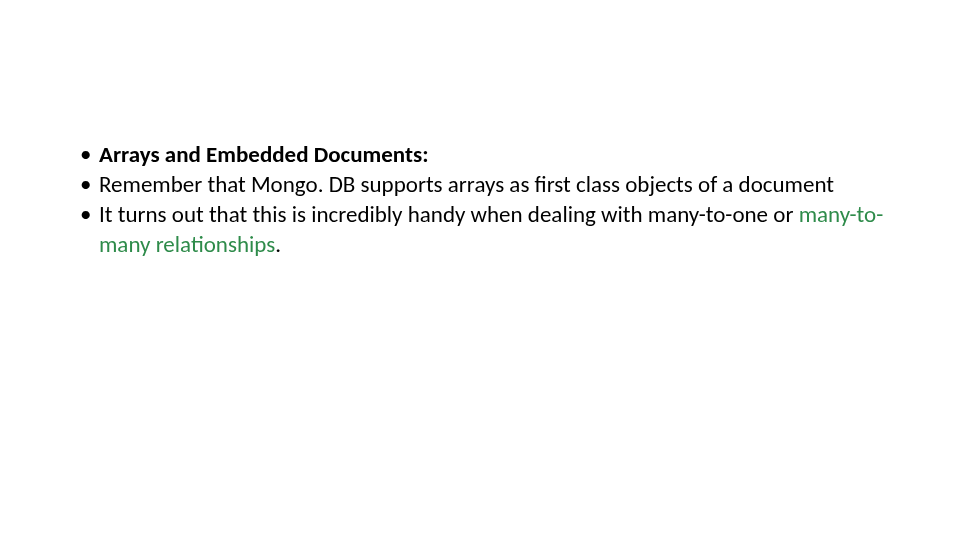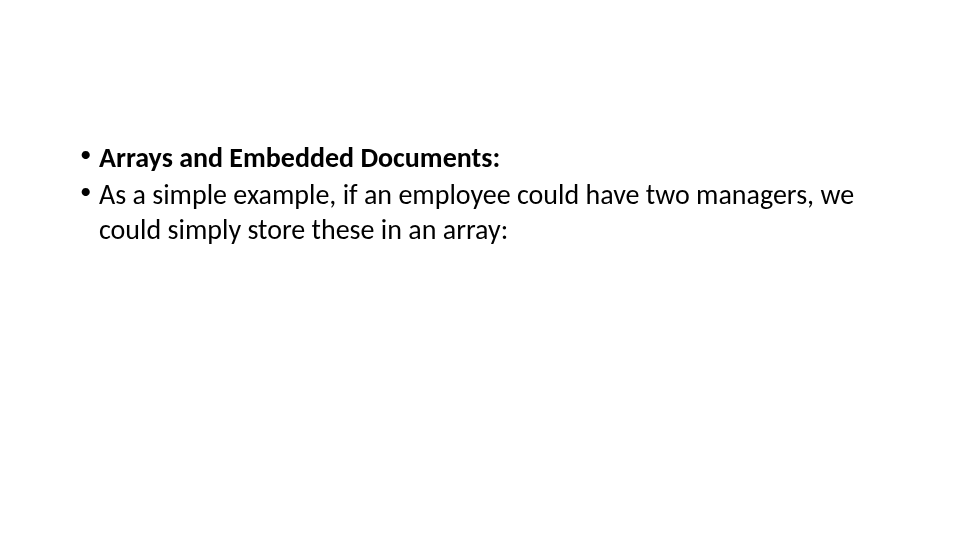--- a/index.html
+++ b/index.html
@@ -13,21 +13,21 @@
       background: #ffffff;
       font-family: Calibri, "Segoe UI", Arial, sans-serif;
       padding: 140px 75px 0 75px;
     }
     .bullet-list {
       list-style: none;
     }
     .bullet-item {
       position: relative;
       padding-left: 24px;
-      font-size: 28px;
+      font-size: 23px;
       line-height: 1.27;
       color: #000000;
       margin-bottom: 1px;
     }
     .bullet-item::before {
       content: "•";
       position: absolute;
       left: 5px;
       top: 0;
       font-size: 23px;
@@ -40,15 +40,18 @@
     }
   </style>
 </head>
 <body>
 
 <ul class="bullet-list">
   <li class="bullet-item">
     <span class="bold">Arrays and Embedded Documents:</span>
   </li>
   <li class="bullet-item">
-    <span>As a simple example, if an employee could have two managers, we could simply store these in an array:</span>
+    <span>Remember that Mongo. DB supports arrays as first class objects of a document</span>
+  </li>
+  <li class="bullet-item">
+    <span>It turns out that this is incredibly handy when dealing with many-to-one or </span><span class="green-term">many-to-many relationships</span><span>.</span>
   </li>
 </ul>
 
 </body></html>

